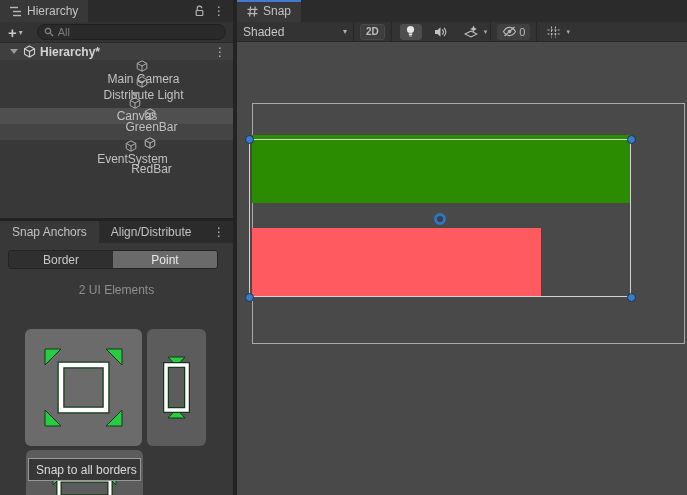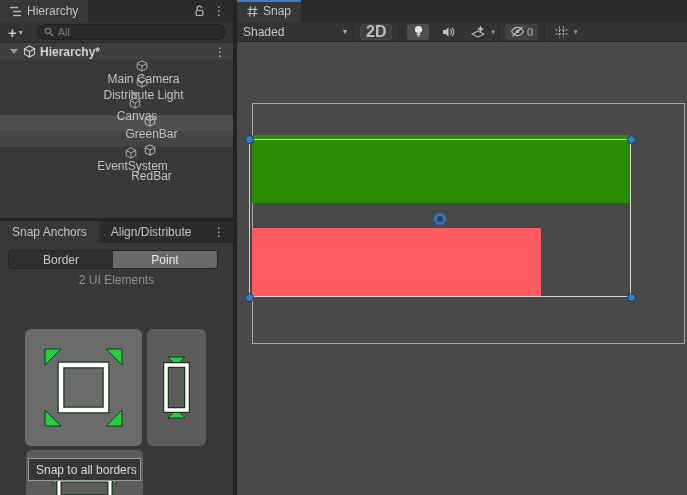--- a/index.html
+++ b/index.html
@@ -37,49 +37,49 @@
 
   .tree { flex:1; overflow:hidden; }
   .scene-row { height:17px; background:#3f3f3f; display:flex; align-items:center; padding-left:10px; }
   .scene-row .label { font-weight:700; color:#d4d4d4; margin-left:4px; }
   .scene-row .flexfill { flex:1; }
   .scene-row .kebab { margin-right:7px; }
   .trow { height:16px; display:flex; align-items:center;flex-direction:column; }
   .trow .fold { width:13px; display:flex; justify-content:center; }
   .trow .label { margin-left:4px; color:#c2c2c2; }
   .fold-tri { width:0; height:0; border-left:4px solid transparent; border-right:4px solid transparent; border-top:5px solid #999999; }
-  .sel-strong { background:#4f4f4f;margin-top:7px; }
+  .sel-strong { background:#4f4f4f; }
   .sel-weak { background:#444444;gap:13px; }
 
   .h-divider { height:3px; background:#222222; flex:none; }
 
   
   .snap { flex:1; display:flex; flex-direction:column; background:#383838; position:relative; }
   .snap-content { flex:1; position:relative; }
   .segmented { position:absolute; left:8px; right:15px; top:7px; height:19px; display:flex; border:1px solid #242424; border-radius:3px; overflow:hidden; }
   .seg-btn { flex:1; display:flex; align-items:center; justify-content:center; font-size:12px; }
   .seg-off { background:#2f2f2f; color:#c8c8c8; }
   .seg-on  { background:#6a6a6a; color:#e8e8e8; }
-  .snap-status { position:absolute; left:0; right:0; top:30px; text-align:center; color:#8f8f8f; }
+  .snap-status { position:absolute; left:0; right:0; top:40px; text-align:center; color:#8f8f8f; }
 
   .snap-box { position:absolute; border-radius:6px; display:flex; align-items:center; justify-content:center; }
   .box1 { left:25px; top:86px; width:117px; height:117px; background:#6b6b6b; }
   .box2 { left:147px; top:86px; width:59px; height:117px; background:#5c5c5c; }
   .box3 { left:26px; top:207px; width:117px; height:60px; background:#5c5c5c; }
 
   .tooltip { position:absolute; left:28px; top:215px; width:113px; height:23px; background:#363636; border:1px solid #989898; display:flex; align-items:center; padding-left:7px; color:#dadada; z-index:5; }
 
   
   .scene-toolbar { height:20px; background:#333333; border-bottom:1px solid #272727; display:flex; align-items:center; flex:none; position:relative; }
   .shaded-dd { width:116px; height:20px; display:flex; align-items:center; padding:0 6px; color:#c8c8c8; }
   .shaded-dd .flexfill { flex:1; }
   .shaded-dd .arr { font-size:8px; color:#b0b0b0; }
   .tb-sep { width:1px; height:20px; background:#262626; }
   .tb-btn { height:16px; margin:0 2px; padding:0 4px; display:flex; align-items:center; justify-content:center; border-radius:3px; color:#c2c2c2; }
-  .btn-2d { border:1px solid #4a4a4a; background:#3e3e3e; font-size:16px; font-weight:700; color:#bdbdbd; margin-left:6px; margin-right:6px; padding:0 5px; }
+  .btn-2d { border:1px solid #4a4a4a; background:#3e3e3e; font-size:10px; font-weight:700; color:#bdbdbd; margin-left:6px; margin-right:6px; padding:0 5px; }
   .tb-btn.on { background:#4e4e4e; }
   .mini-arr { font-size:7px; color:#a8a8a8; padding:0 3px; }
   .eye-btn { display:flex; align-items:center; gap:2px; background:#404040; border-radius:3px; padding:0 5px; height:16px; color:#b8b8b8; font-size:11px; }
 
   .viewport { flex:1; position:relative; background:#494949; overflow:hidden; }
   .canvas-outline { position:absolute; left:15px; top:61px; width:433px; height:241px; border:1px solid #a9a9a9; }
   .bar { position:absolute; }
   .green-bar { left:15px; top:93px; width:379px; height:68px; }
   .red-bar { left:15px; top:186px; width:289px; height:68px; }
   .sel-rect { position:absolute; left:12px; top:97px; width:382px; height:158px; border:1px solid #d3d3d3; }

